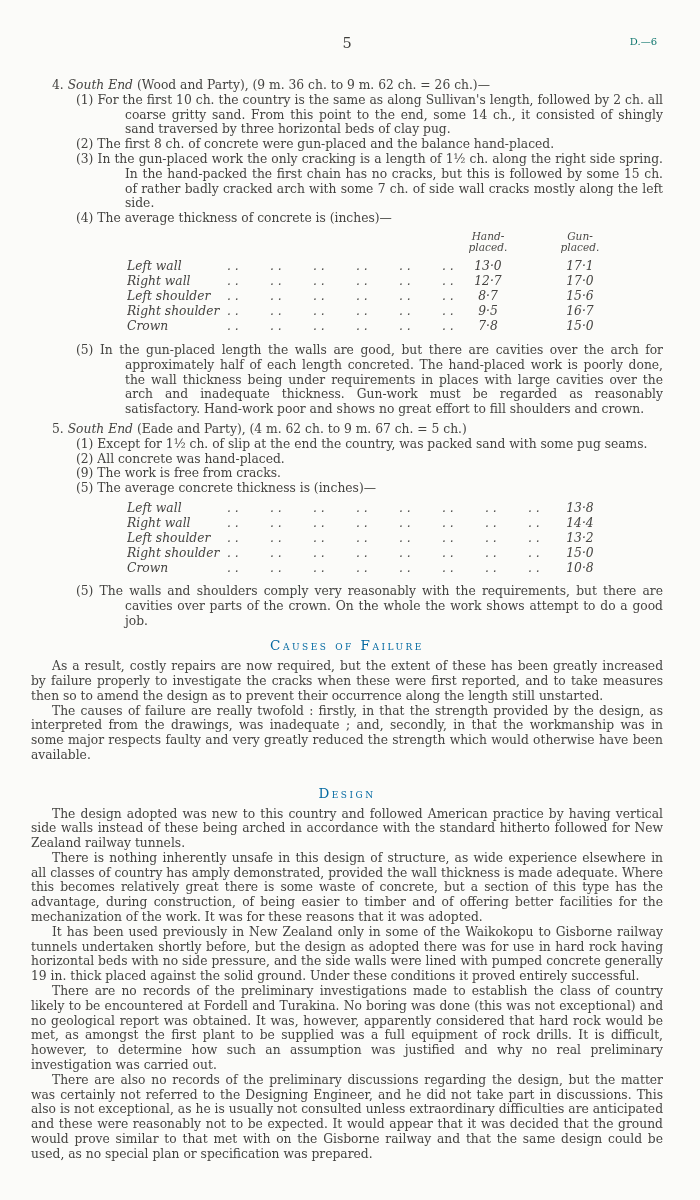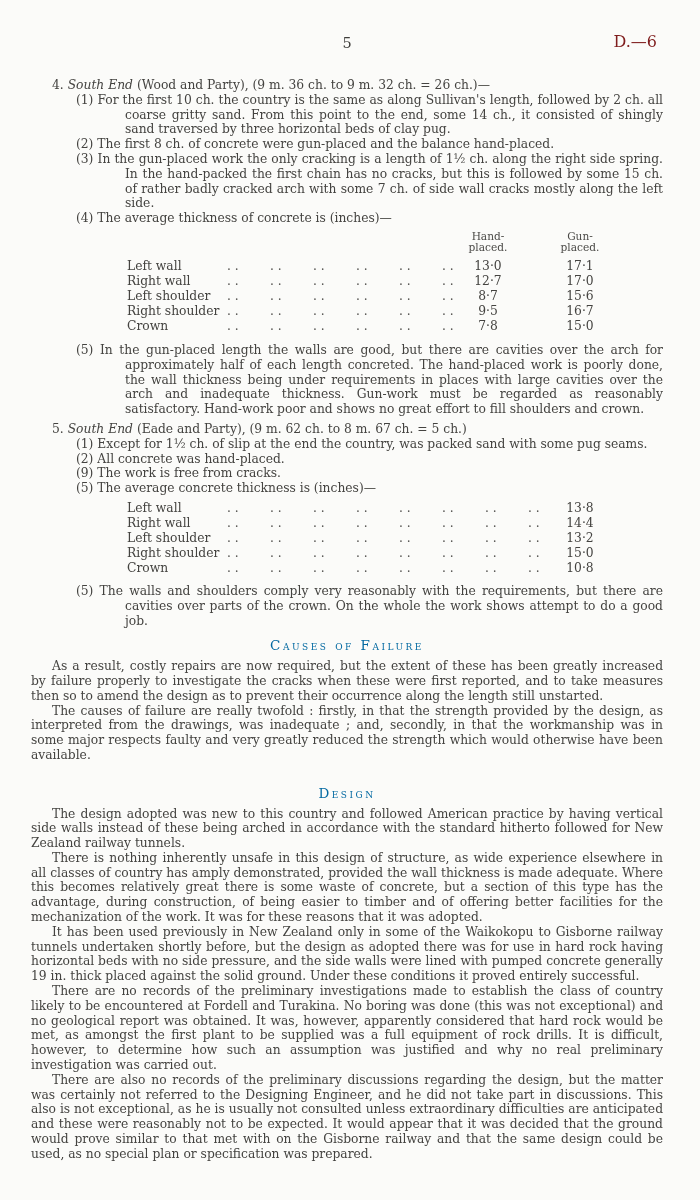--- a/index.html
+++ b/index.html
@@ -13,40 +13,40 @@
     box-sizing:border-box;
     width:700px; height:1200px;
     padding:36px 37px 0 31px;
     font-size:12.3px;
     line-height:14.8px;
     text-rendering:optimizeLegibility;
   }
   
   .hdr { position:relative; height:17px; margin-bottom:25px; }
   .pagenum { position:absolute; left:0; right:0; text-align:center; font-size:14.5px; color:#3e3d3a; }
-  .docref  { position:absolute; right:6px; top:-1px; font-size:16px; color:#7f1d1d;margin-left:36px; }
+  .docref  { position:absolute; right:6px; top:-1px; font-size:10px; color:#0f766e;margin-left:36px; }
 
   
   .item-head { margin:0 0 0 21px; }
   .item-head em { font-style:italic; }
   .sub { margin:0 0 0 94px; text-indent:-49px; text-align:justify; }
 
   
   .para { margin:0; text-indent:21px; text-align:justify; }
 
   
   .sec-heading {
     margin:10px 0 6px; text-align:center;
     font-variant:small-caps; letter-spacing:2.5px;
     font-size:13.5px; color:#0369a1;
   }
   .sec-heading.design { margin-top:23px; }
 
   
-  .ttable { width:484px; margin:5px 0 9px 96px; }
+  .ttable { width:484px; margin:5px 0 9px 96px;font-style:italic; }
   .trow { display:flex; align-items:flex-start; height:15px; }
   .trow.thead { height:auto; align-items:flex-end; margin-bottom:5px; }
   .tlabel { flex:none; width:100px; white-space:nowrap; overflow:hidden; }
   .tleader { flex:1 1 auto; overflow:hidden; white-space:pre; color:#53524f; }
   .tval { flex:none; width:62px; text-align:center; }
   .tgapcol { flex:none; width:30px; }
   .thval { flex:none; width:62px; text-align:center; font-size:10.6px; line-height:11.5px; color:#4b4a47; }
   .thval span { display:block; }
   .t2 .tval { width:62px; }
   .gap-after-table5 { margin-bottom:8px; }
@@ -56,21 +56,21 @@
 
 <div class="page">
 
   <div class="hdr">
     <span class="pagenum">5</span>
     <span class="docref">D.—6</span>
   </div>
 
   <p class="item-head"><span>4.</span>
     <em>South End</em>
-    <span>(Wood and Party), (9 m. 36 ch. to 9 m. 32 ch. = 26 ch.)—</span></p>
+    <span>(Wood and Party), (9 m. 36 ch. to 9 m. 62 ch. = 26 ch.)—</span></p>
   <p class="sub">(1) For the first 10 ch. the country is the same as along Sullivan's length, followed by 2 ch. all coarse gritty sand.  From this point to the end, some 14 ch., it consisted of shingly sand traversed by three horizontal beds of clay pug.</p>
   <p class="sub">(2) The first 8 ch. of concrete were gun-placed and the balance hand-placed.</p>
   <p class="sub">(3) In the gun-placed work the only cracking is a length of 1½ ch. along the right side spring.  In the hand-packed the first chain has no cracks, but this is followed by some 15 ch. of rather badly cracked arch with some 7 ch. of side wall cracks mostly along the left side.</p>
   <p class="sub">(4) The average thickness of concrete is (inches)—</p>
 
   <div class="ttable t1">
     <div class="trow thead">
       <span class="tlabel"></span>
       <span class="tleader"></span>
       <span class="thval">
@@ -117,21 +117,21 @@
       <span class="tval">7·8</span>
       <span class="tgapcol"></span>
       <span class="tval">15·0</span>
     </div>
   </div>
 
   <p class="sub">(5) In the gun-placed length the walls are good, but there are cavities over the arch for approximately half of each length concreted.  The hand-placed work is poorly done, the wall thickness being under requirements in places with large cavities over the arch and inadequate thickness.  Gun-work must be regarded as reasonably satisfactory.  Hand-work poor and shows no great effort to fill shoulders and crown.</p>
 
   <p class="item-head" style="margin-top:5px;"><span>5.</span>
     <em>South End</em>
-    <span>(Eade and Party), (9 m. 62 ch. to 8 m. 67 ch. = 5 ch.)</span></p>
+    <span>(Eade and Party), (4 m. 62 ch. to 9 m. 67 ch. = 5 ch.)</span></p>
   <p class="sub">(1) Except for 1½ ch. of slip at the end the country, was packed sand with some pug seams.</p>
   <p class="sub">(2) All concrete was hand-placed.</p>
   <p class="sub">(9) The work is free from cracks.</p>
   <p class="sub">(5) The average concrete thickness is (inches)—</p>
 
   <div class="ttable t2 gap-after-table5">
     <div class="trow">
       <span class="tlabel">Left wall</span>
       <span class="tleader">. .        . .        . .        . .        . .        . .        . .        . .</span>
       <span class="tval">13·8</span>

